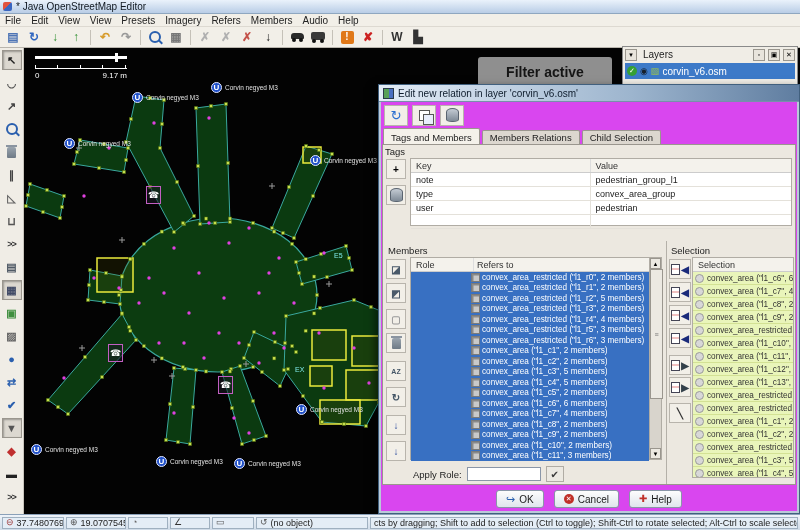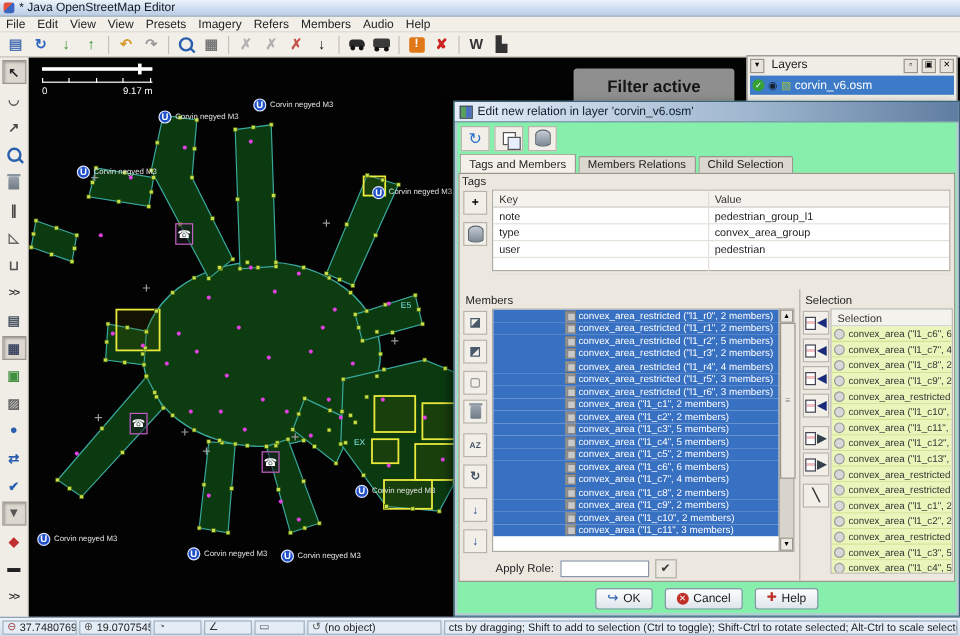--- a/index.html
+++ b/index.html
@@ -71,21 +71,21 @@
   .lp-btn{width:12px;height:12px;border:1px solid #9a968e;background:#e8e4dc;font-size:7px;line-height:1;
     display:flex;align-items:center;justify-content:center;padding:0}
   .lp-title{color:#222;flex:1;padding-left:3px}
   .lp-row{height:16px;margin:1px 2px;background:#3d7ac8;display:flex;align-items:center;gap:3px;padding:0 2px;color:#fff}
   .lp-check{width:10px;height:10px;border-radius:50%;background:#35a035;color:#fff;font-size:7px;
     display:flex;align-items:center;justify-content:center}
   .lp-eye{font-size:9px;color:#16202c;line-height:1}
   .lp-lico{font-size:9px;color:#9ac050;line-height:1}
   .lp-name{font-size:10px}
   
-  #dialog{position:absolute;left:378px;top:84px;width:422px;height:430px;z-index:10;background:#86efac;
+  #dialog{position:absolute;left:378px;top:84px;width:422px;height:430px;z-index:10;background:#d946ef;
     border:1px solid #41607e;box-shadow:-3px 3px 8px rgba(0,0,0,.5),inset 0 0 0 2px #b9c9d9;box-sizing:border-box}
   .dlg-title{height:16px;background:linear-gradient(90deg,#e4edf7,#9db5ce 60%,#5f7da0);display:flex;align-items:center;
     gap:4px;padding:0 4px;font-size:10px;color:#0e1c2c;border-bottom:1px solid #7890ab}
   .rel-win-ico{width:9px;height:9px;background:linear-gradient(90deg,#58a058 0 50%,#4a6fc0 50%);border:1px solid #2a3a4a}
   .dlg-toolbar{height:26px;display:flex;align-items:center;gap:4px;padding:2px 5px;box-sizing:border-box}
   .dbtn{width:24px;height:21px;border:1px solid #b8b4ac;background:#f2efe8;display:flex;align-items:center;justify-content:center;padding:0}
   .dlg-tabs{display:flex;height:17px;padding-left:4px;gap:2px;align-items:flex-end}
   .dtab{padding:1px 7px 2px;font-size:9.5px;background:#dcd7cf;border:1px solid #9a968e;border-bottom:none;
     border-radius:2px 2px 0 0;color:#222}
   .dtab.active{background:#f4f1ea;padding-top:3px}
@@ -619,20 +619,24 @@
             <span class="t-key"></span>
             <span class="t-val"></span>
           </div>
         </div>
     </div>
 
     <span class="sec-label" style="left:5px;top:100px">Members</span>
     <div id="member-side"></div>
 
     <div id="member-table">
+      <div class="m-head">
+        <span class="m-role">Role</span>
+        <span class="m-ref">Refers to</span>
+      </div>
       <div id="member-rows">
           <div class="mrow">
             <span class="rel-ico"></span>
             <span>convex_area_restricted ("l1_r0", 2 members)</span>
           </div>
           <div class="mrow">
             <span class="rel-ico"></span>
             <span>convex_area_restricted ("l1_r1", 2 members)</span>
           </div>
           <div class="mrow">

